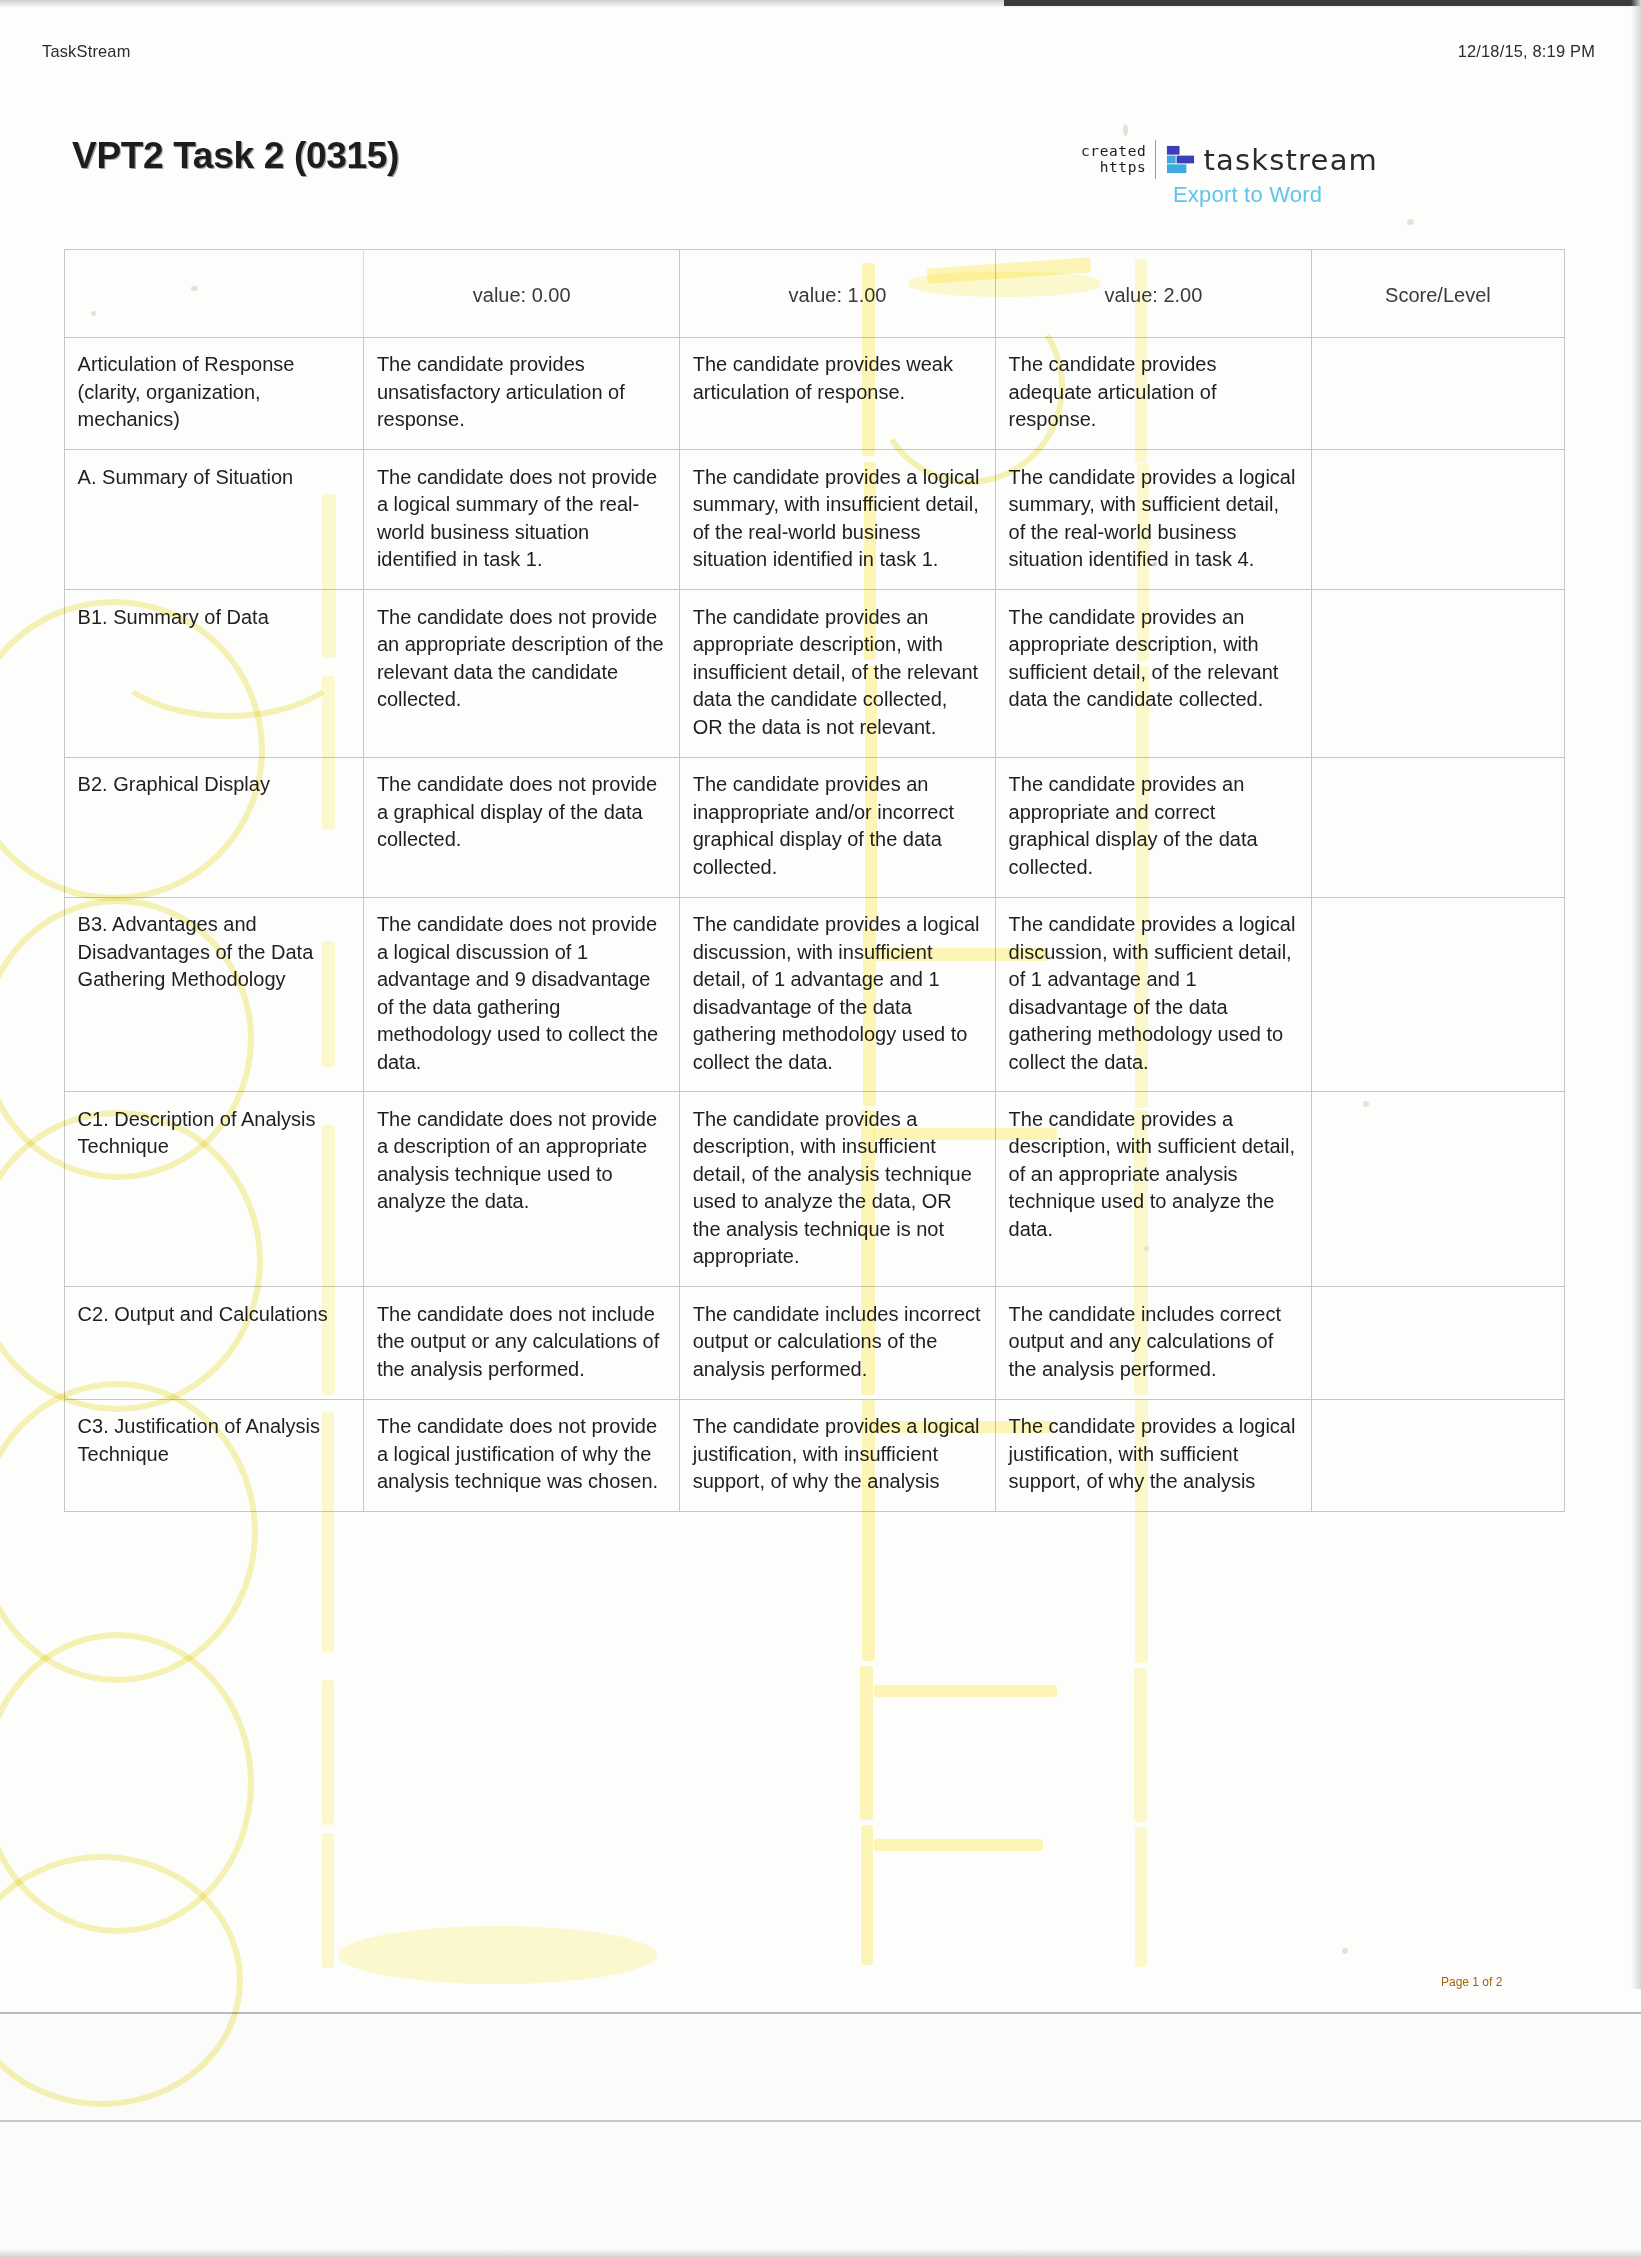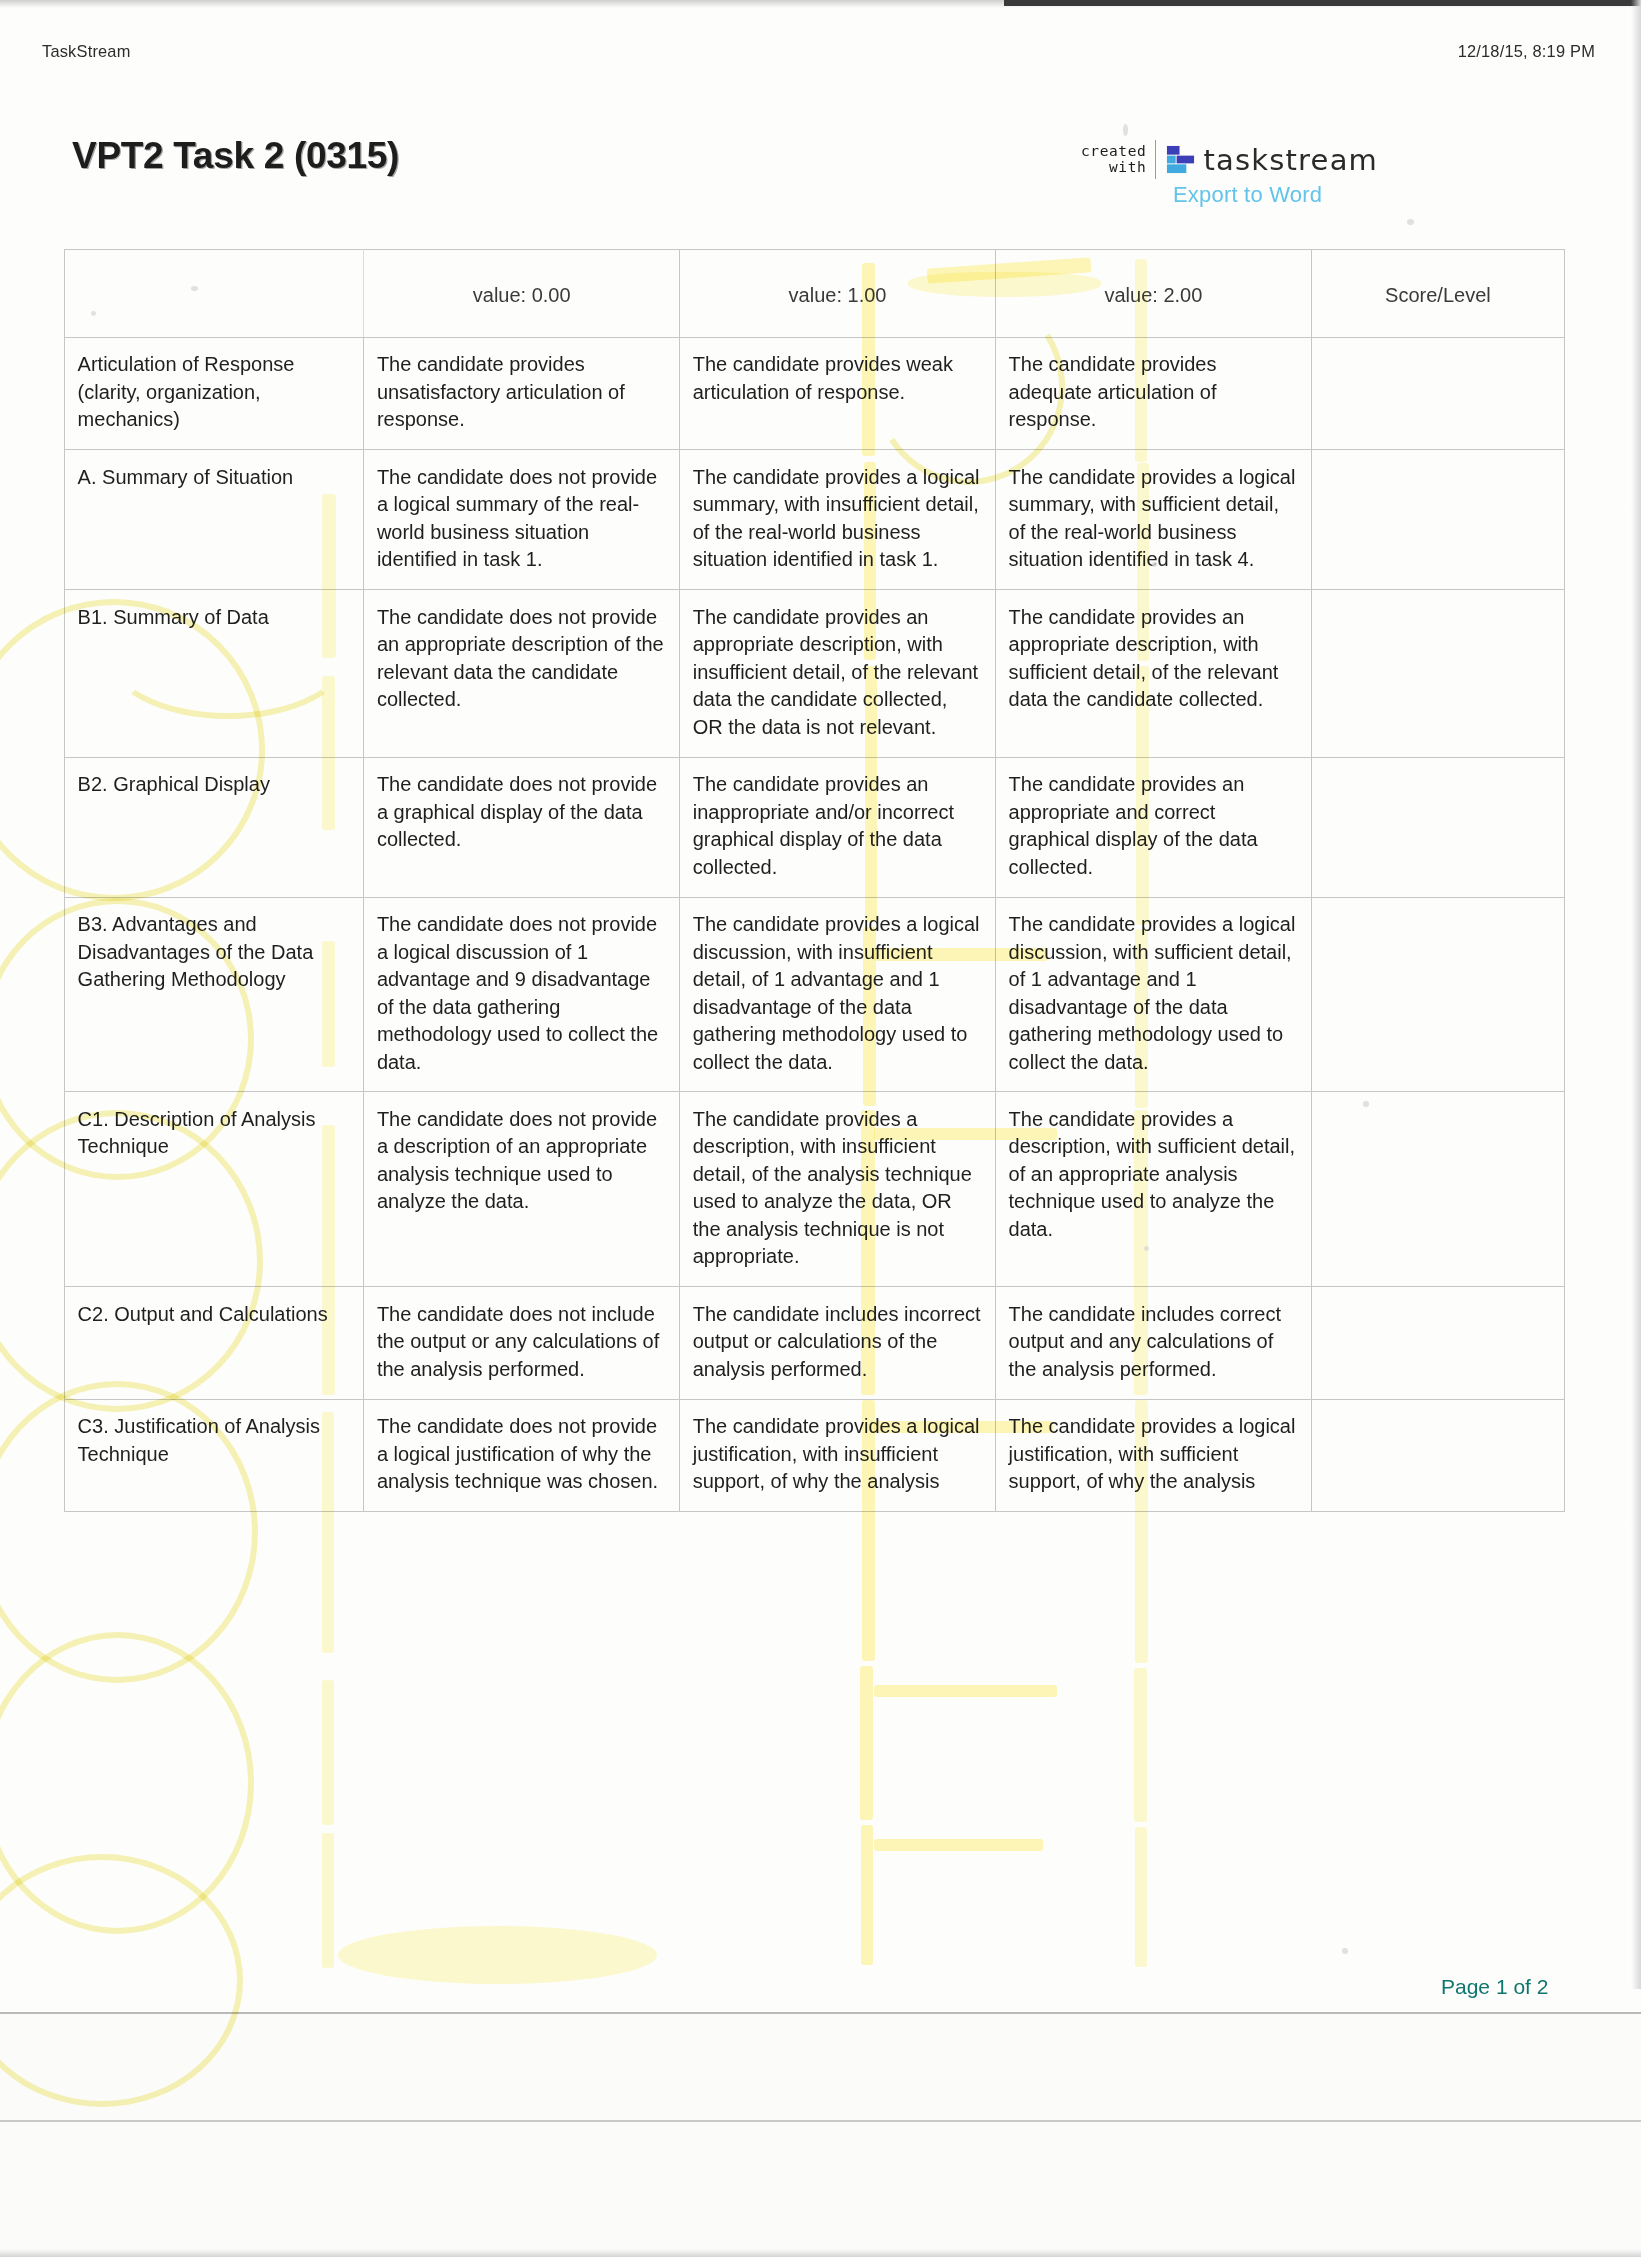--- a/index.html
+++ b/index.html
@@ -214,22 +214,22 @@
     top: 1975px;
     font-size: 16.4px;
     color: #1f1f1f;
     white-space: nowrap;
     letter-spacing: -0.1px;
   }
   .footer-page {
     position: absolute;
     left: 1441px;
     top: 1975px;
-    font-size: 21px;
-    color: #0f766e;
+    font-size: 12px;
+    color: #a16207;
     white-space: nowrap;
   }
   .speck {
     position: absolute;
     background: #d9d9d5;
     border-radius: 50%;
     opacity: 0.8;
   }
 </style>
 </head>
@@ -246,21 +246,21 @@
   <div class="scan-bottom-edge"></div>
 
   <div class="run-head run-head-left">TaskStream</div>
   <div class="run-head run-head-right">12/18/15, 8:19 PM</div>
 
   <div class="doc-title">VPT2 Task 2 (0315)</div>
 
   <div class="badge">
     <div class="badge-created">
       <div>created</div>
-      <div>with</div>
+      <div>https</div>
     </div>
     <div class="badge-rule"></div>
     <div class="badge-mark">
       <svg viewBox="0 0 32 32" width="31" height="31" aria-hidden="true">
         <rect x="2" y="2" width="13" height="9" fill="#3d3fb8"></rect>
         <rect x="2" y="12" width="9" height="8" fill="#3fa9e0"></rect>
         <rect x="12" y="12" width="18" height="8" fill="#3d3fb8"></rect>
         <rect x="2" y="21" width="20" height="9" fill="#3fa9e0"></rect>
       </svg>
     </div>

